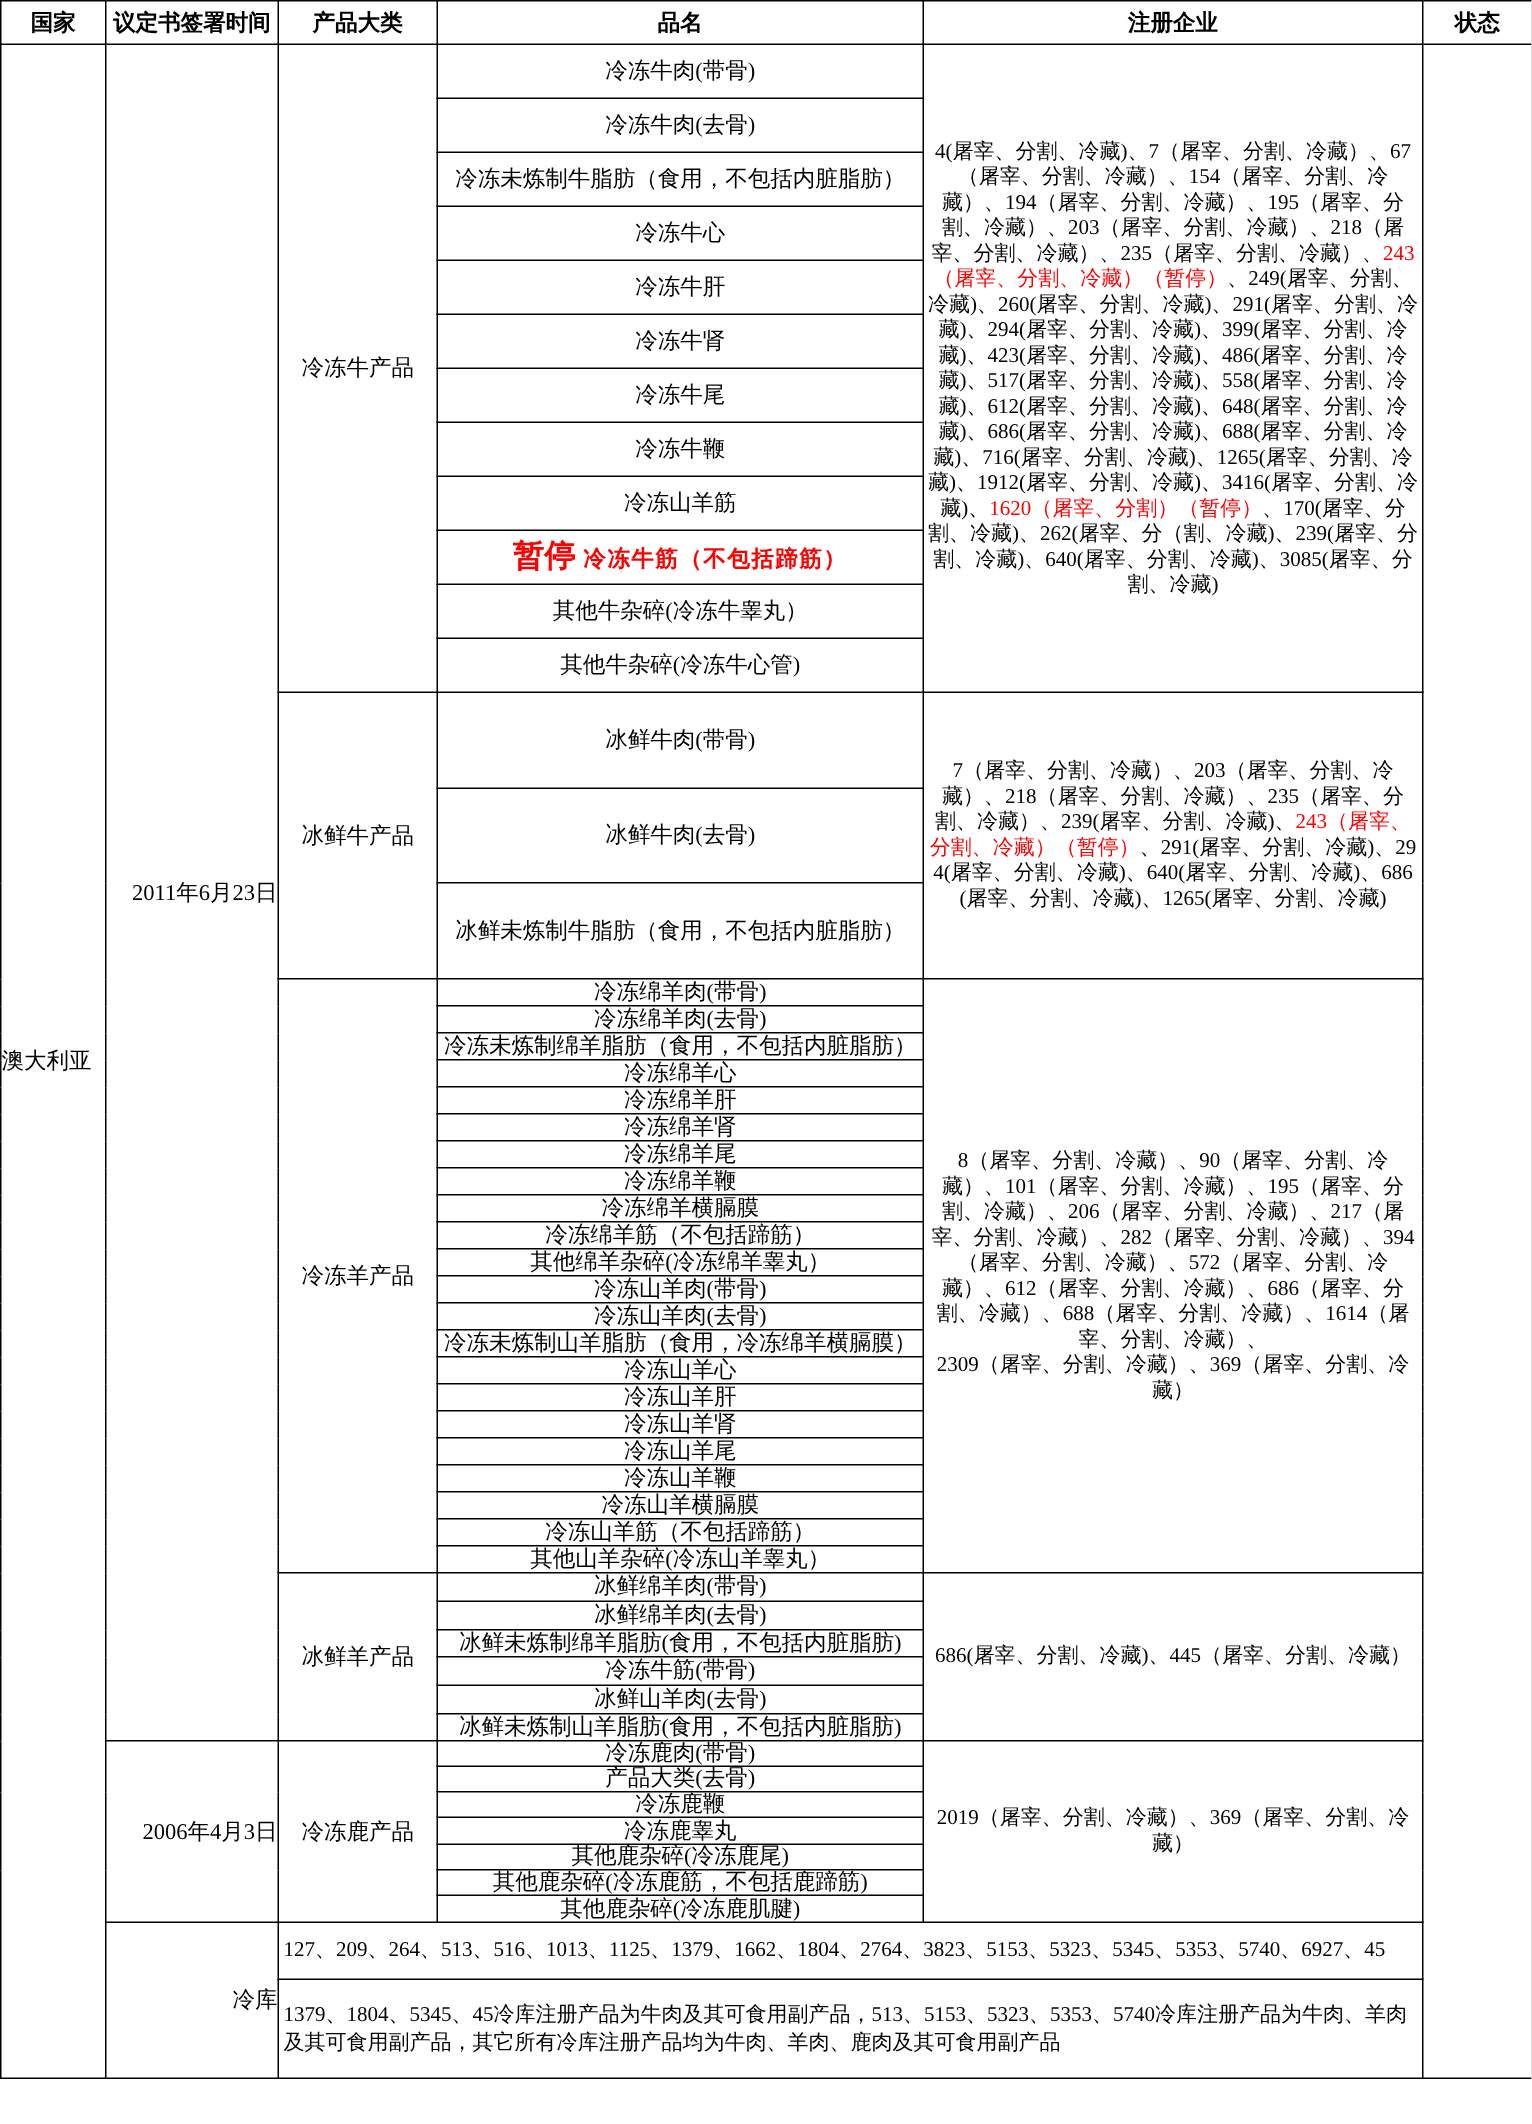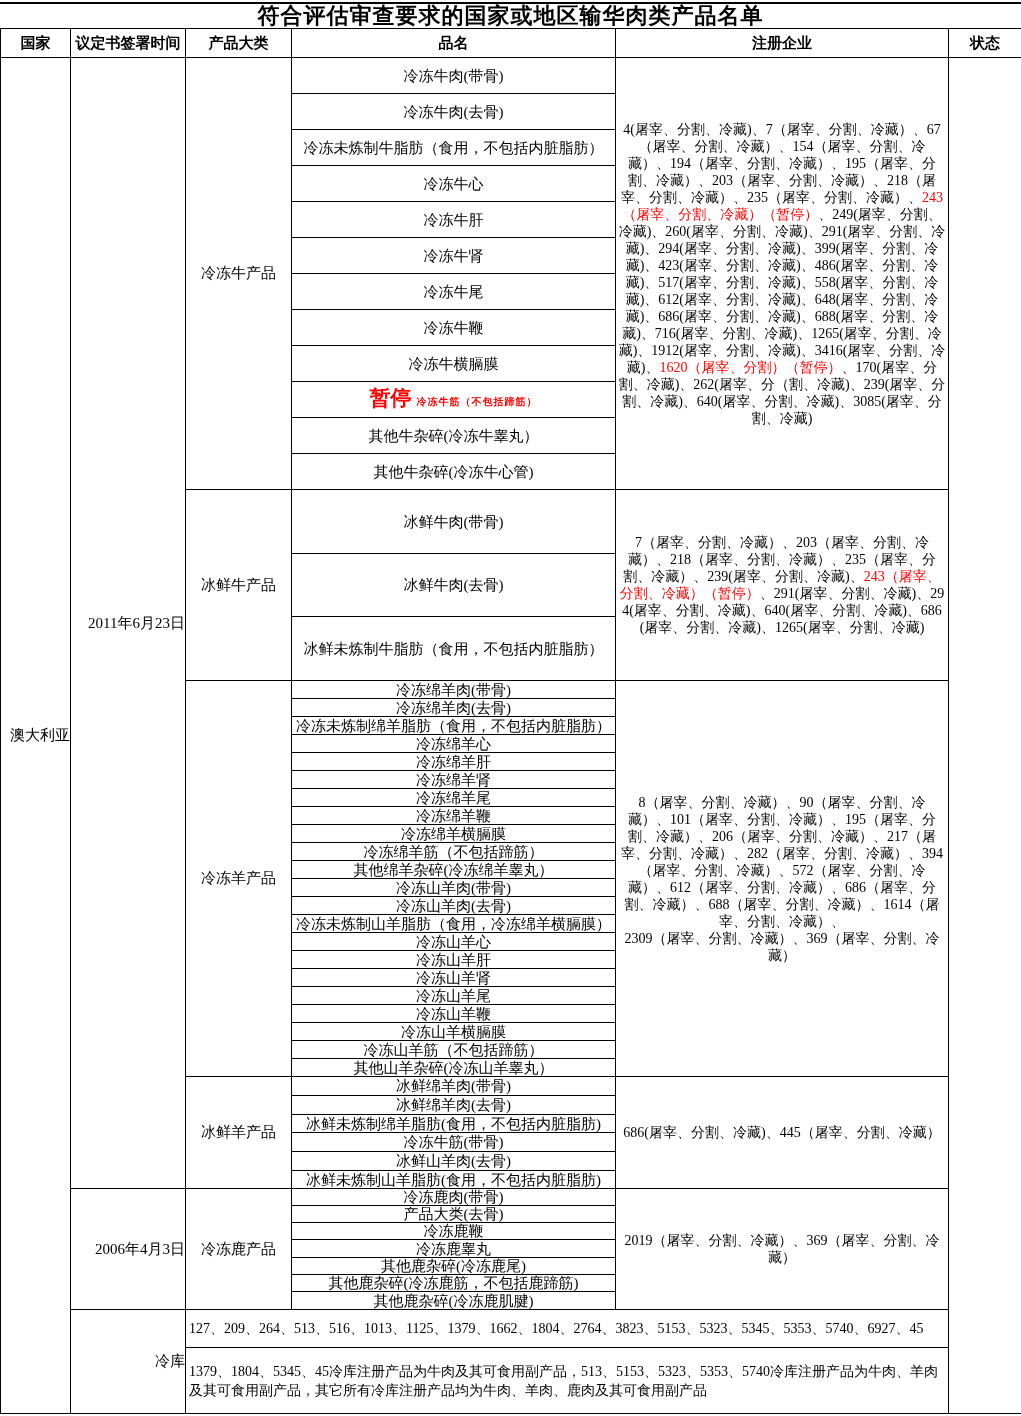--- a/index.html
+++ b/index.html
@@ -25,41 +25,40 @@
     table-layout:fixed;
     width:1021px;
   }
   table.main th, table.main td {
     border:1px solid #000;
     vertical-align:middle;
     overflow:hidden;
   }
   tr.hdr { height:29px; }
   tr.hdr th { font-size:15px; font-weight:bold; text-align:center; padding:0; }
-  .c-country { text-align:right; font-size:15px; }
+  .c-country { text-align:left; font-size:15px; }
   .c-date    { text-align:right; font-size:15px; }
   .c-cat     { text-align:center; font-size:15px; }
   .c-prod    { text-align:center; font-size:15px; line-height:16px; padding:0 2px; }
   .c-ent     {
     text-align:center; font-size:14px; line-height:17px;
     padding:1px 2px; word-break:break-all; white-space:pre-wrap;
   }
   .c-cold {
     text-align:left; font-size:14px; line-height:19px;
     padding:1px 3px; word-break:break-all;
   }
   .c-status  { }
   .suspend-tag  { font-size:21px; font-weight:bold; margin-right:5px; }
-  .suspend-name { font-size:10px; font-weight:bold; letter-spacing:1px; }
+  .suspend-name { font-size:15px; font-weight:bold; letter-spacing:1px; }
 </style>
 </head>
 <body>
 
 <div class="page">
-  <div class="title">符合评估审查要求的国家或地区输华肉类产品名单</div>
 
   <table class="main">
     <colgroup>
       <col style="width:70px">
         <col style="width:115px">
         <col style="width:106px">
       <col style="width:324px">
         <col style="width:333px">
         <col style="width:73px">
     </colgroup>
@@ -97,21 +96,21 @@
         <tr style="height: 36px;">
           <td class="c-prod">冷冻牛肾</td>
         </tr>
         <tr style="height: 36px;">
           <td class="c-prod">冷冻牛尾</td>
         </tr>
         <tr style="height: 36px;">
           <td class="c-prod">冷冻牛鞭</td>
         </tr>
         <tr style="height: 36px;">
-          <td class="c-prod">冷冻牛横膈膜</td>
+          <td class="c-prod">冷冻山羊筋</td>
         </tr>
         <tr style="height: 36px;">
           <td class="c-prod"><span class="suspend-tag" style="color: rgb(255, 0, 0);">暂停</span><span class="suspend-name" style="color: rgb(255, 0, 0);">冷冻牛筋（不包括蹄筋）</span></td>
         </tr>
         <tr style="height: 36px;">
           <td class="c-prod">其他牛杂碎(冷冻牛睾丸）</td>
         </tr>
         <tr style="height: 36px;">
           <td class="c-prod">其他牛杂碎(冷冻牛心管)</td>
         </tr>

